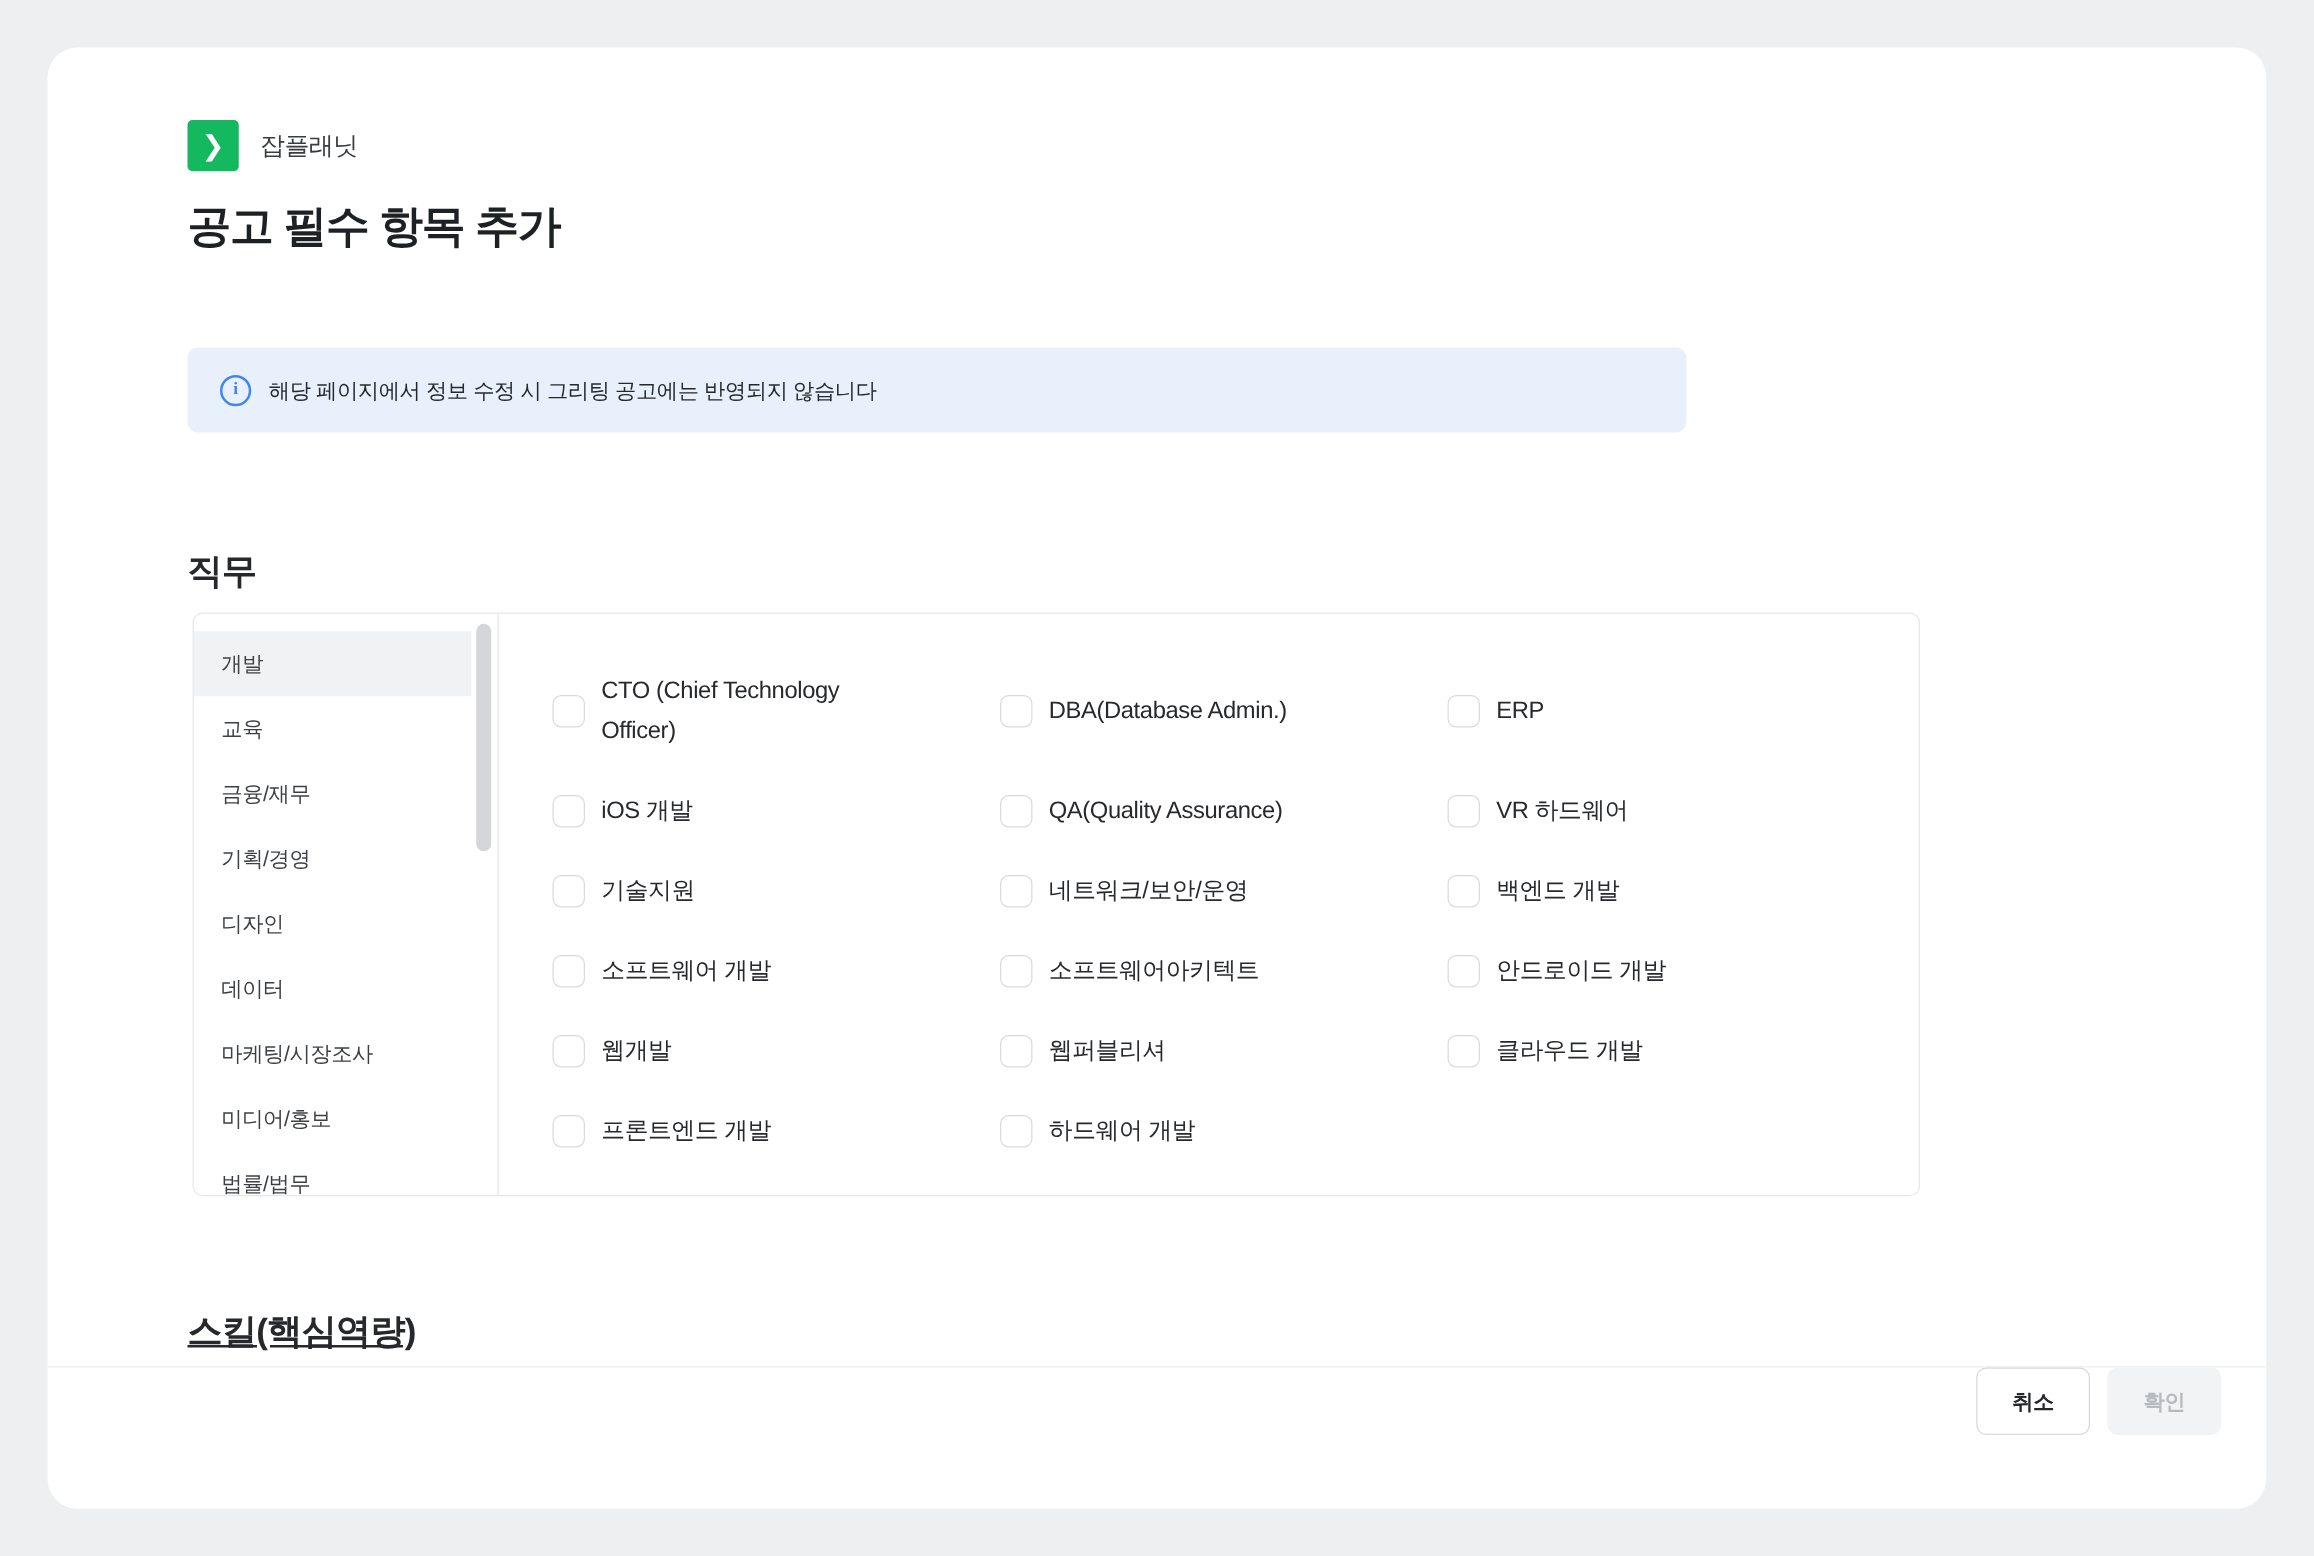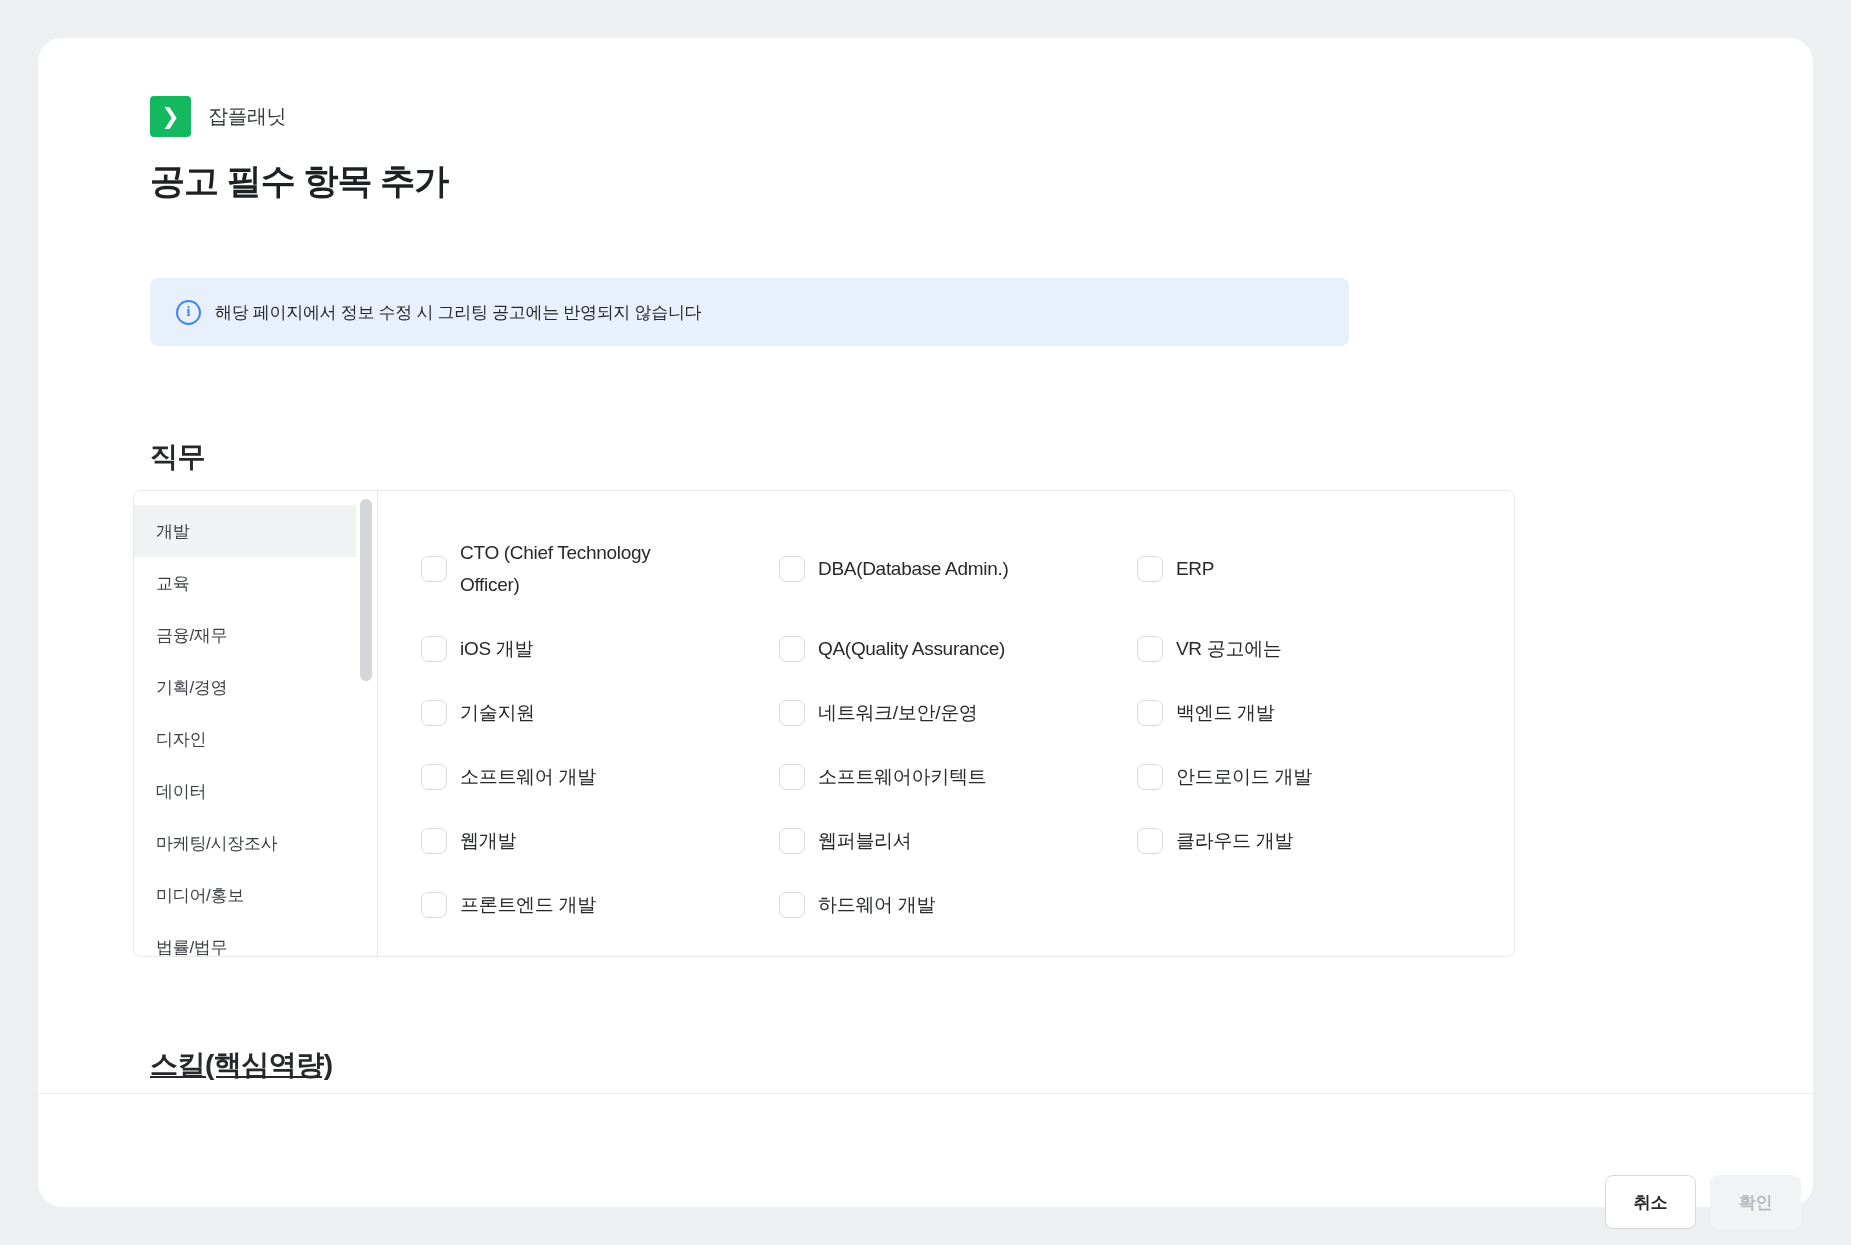--- a/index.html
+++ b/index.html
@@ -42,21 +42,21 @@
   .banner-text{font-size:17px;color:#26282b;letter-spacing:-0.3px;}
   
   .section-label{
     position:absolute;left:112px;
     font-size:28px;font-weight:bold;color:#26282b;letter-spacing:-0.5px;
   }
   .section-label.job{top:400px;}
   .section-label.skill{top:1008px;text-decoration:underline;}
   
   .panel{
-    position:absolute;left:95px;top:452px;width:1382px;height:467px;
+    position:absolute;left:116px;top:452px;width:1382px;height:467px;
     border:1px solid #e5e7e9;border-radius:8px;box-sizing:border-box;
     display:flex;overflow:hidden;
   }
   .sidebar{
     width:244px;flex-shrink:0;border-right:1px solid #e5e7e9;
     position:relative;padding-top:14px;box-sizing:border-box;overflow:hidden;
   }
   .sidebar-item{
     height:52px;display:flex;align-items:center;
     padding-left:22px;box-sizing:border-box;
@@ -79,22 +79,22 @@
     background:#ffffff;flex-shrink:0;margin-right:13px;box-sizing:border-box;
   }
   .option-text{
     font-size:19px;color:#27292c;line-height:32px;letter-spacing:-0.3px;
     max-width:248px;
   }
   
   .footer{
     position:absolute;left:0;right:0;top:1055px;height:136px;
     border-top:1px solid #eceef0;
-    display:flex;align-items:flex-end;justify-content:flex-end;
-    padding-right:12px;box-sizing:border-box;gap:14px;
+    display:flex;align-items:flex-start;justify-content:flex-end;
+    padding-right:36px;box-sizing:border-box;gap:14px;
   }
   .btn{
     width:91px;height:54px;border-radius:8px;
     font-size:17px;font-weight:bold;letter-spacing:-0.3px;
     display:flex;align-items:center;justify-content:center;
     box-sizing:border-box;cursor:pointer;
     font-family:"Liberation Sans","DejaVu Sans",sans-serif;
   }
   .btn-cancel{background:#ffffff;border:1px solid #d6d9dc;color:#26282b;}
   .btn-confirm{background:#f2f3f5;border:none;color:#b7bbc0;cursor:default;}
@@ -171,21 +171,21 @@
         <label class="option-cell">
           <span class="checkbox"></span>
           <span class="option-text">iOS 개발</span>
         </label>
         <label class="option-cell">
           <span class="checkbox"></span>
           <span class="option-text">QA(Quality Assurance)</span>
         </label>
         <label class="option-cell">
           <span class="checkbox"></span>
-          <span class="option-text">VR 공고에는</span>
+          <span class="option-text">VR 하드웨어</span>
         </label>
         <label class="option-cell">
           <span class="checkbox"></span>
           <span class="option-text">기술지원</span>
         </label>
         <label class="option-cell">
           <span class="checkbox"></span>
           <span class="option-text">네트워크/보안/운영</span>
         </label>
         <label class="option-cell">

